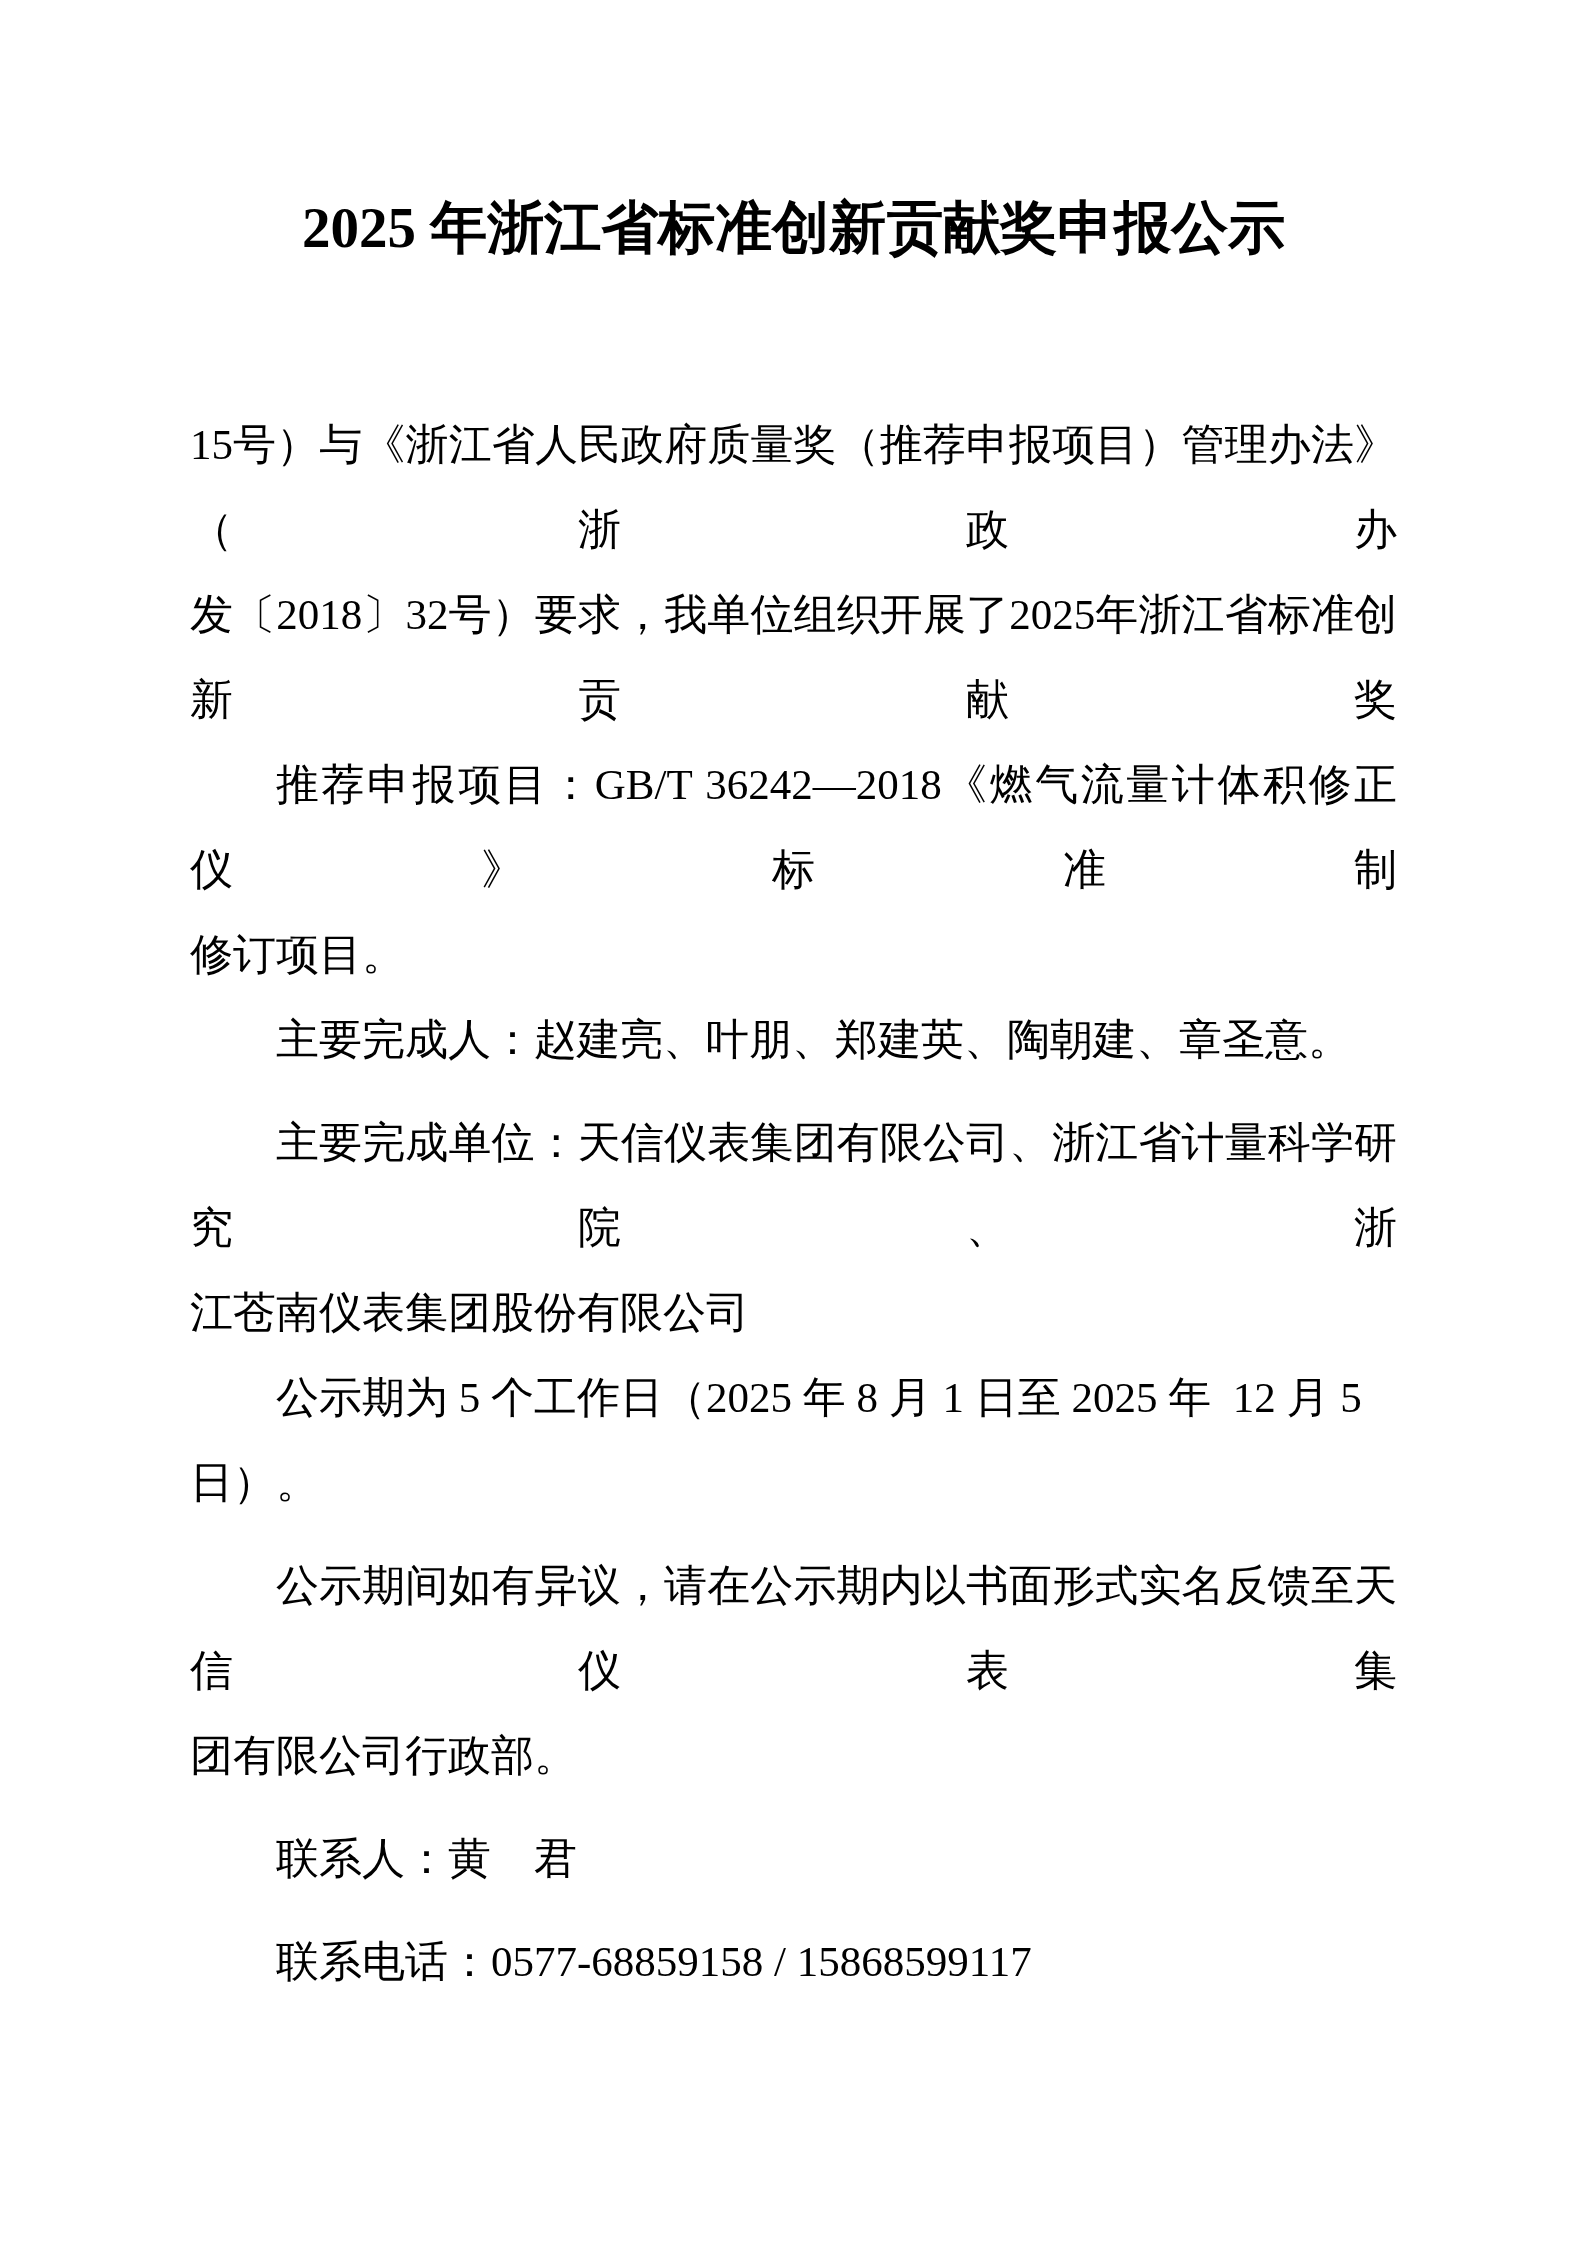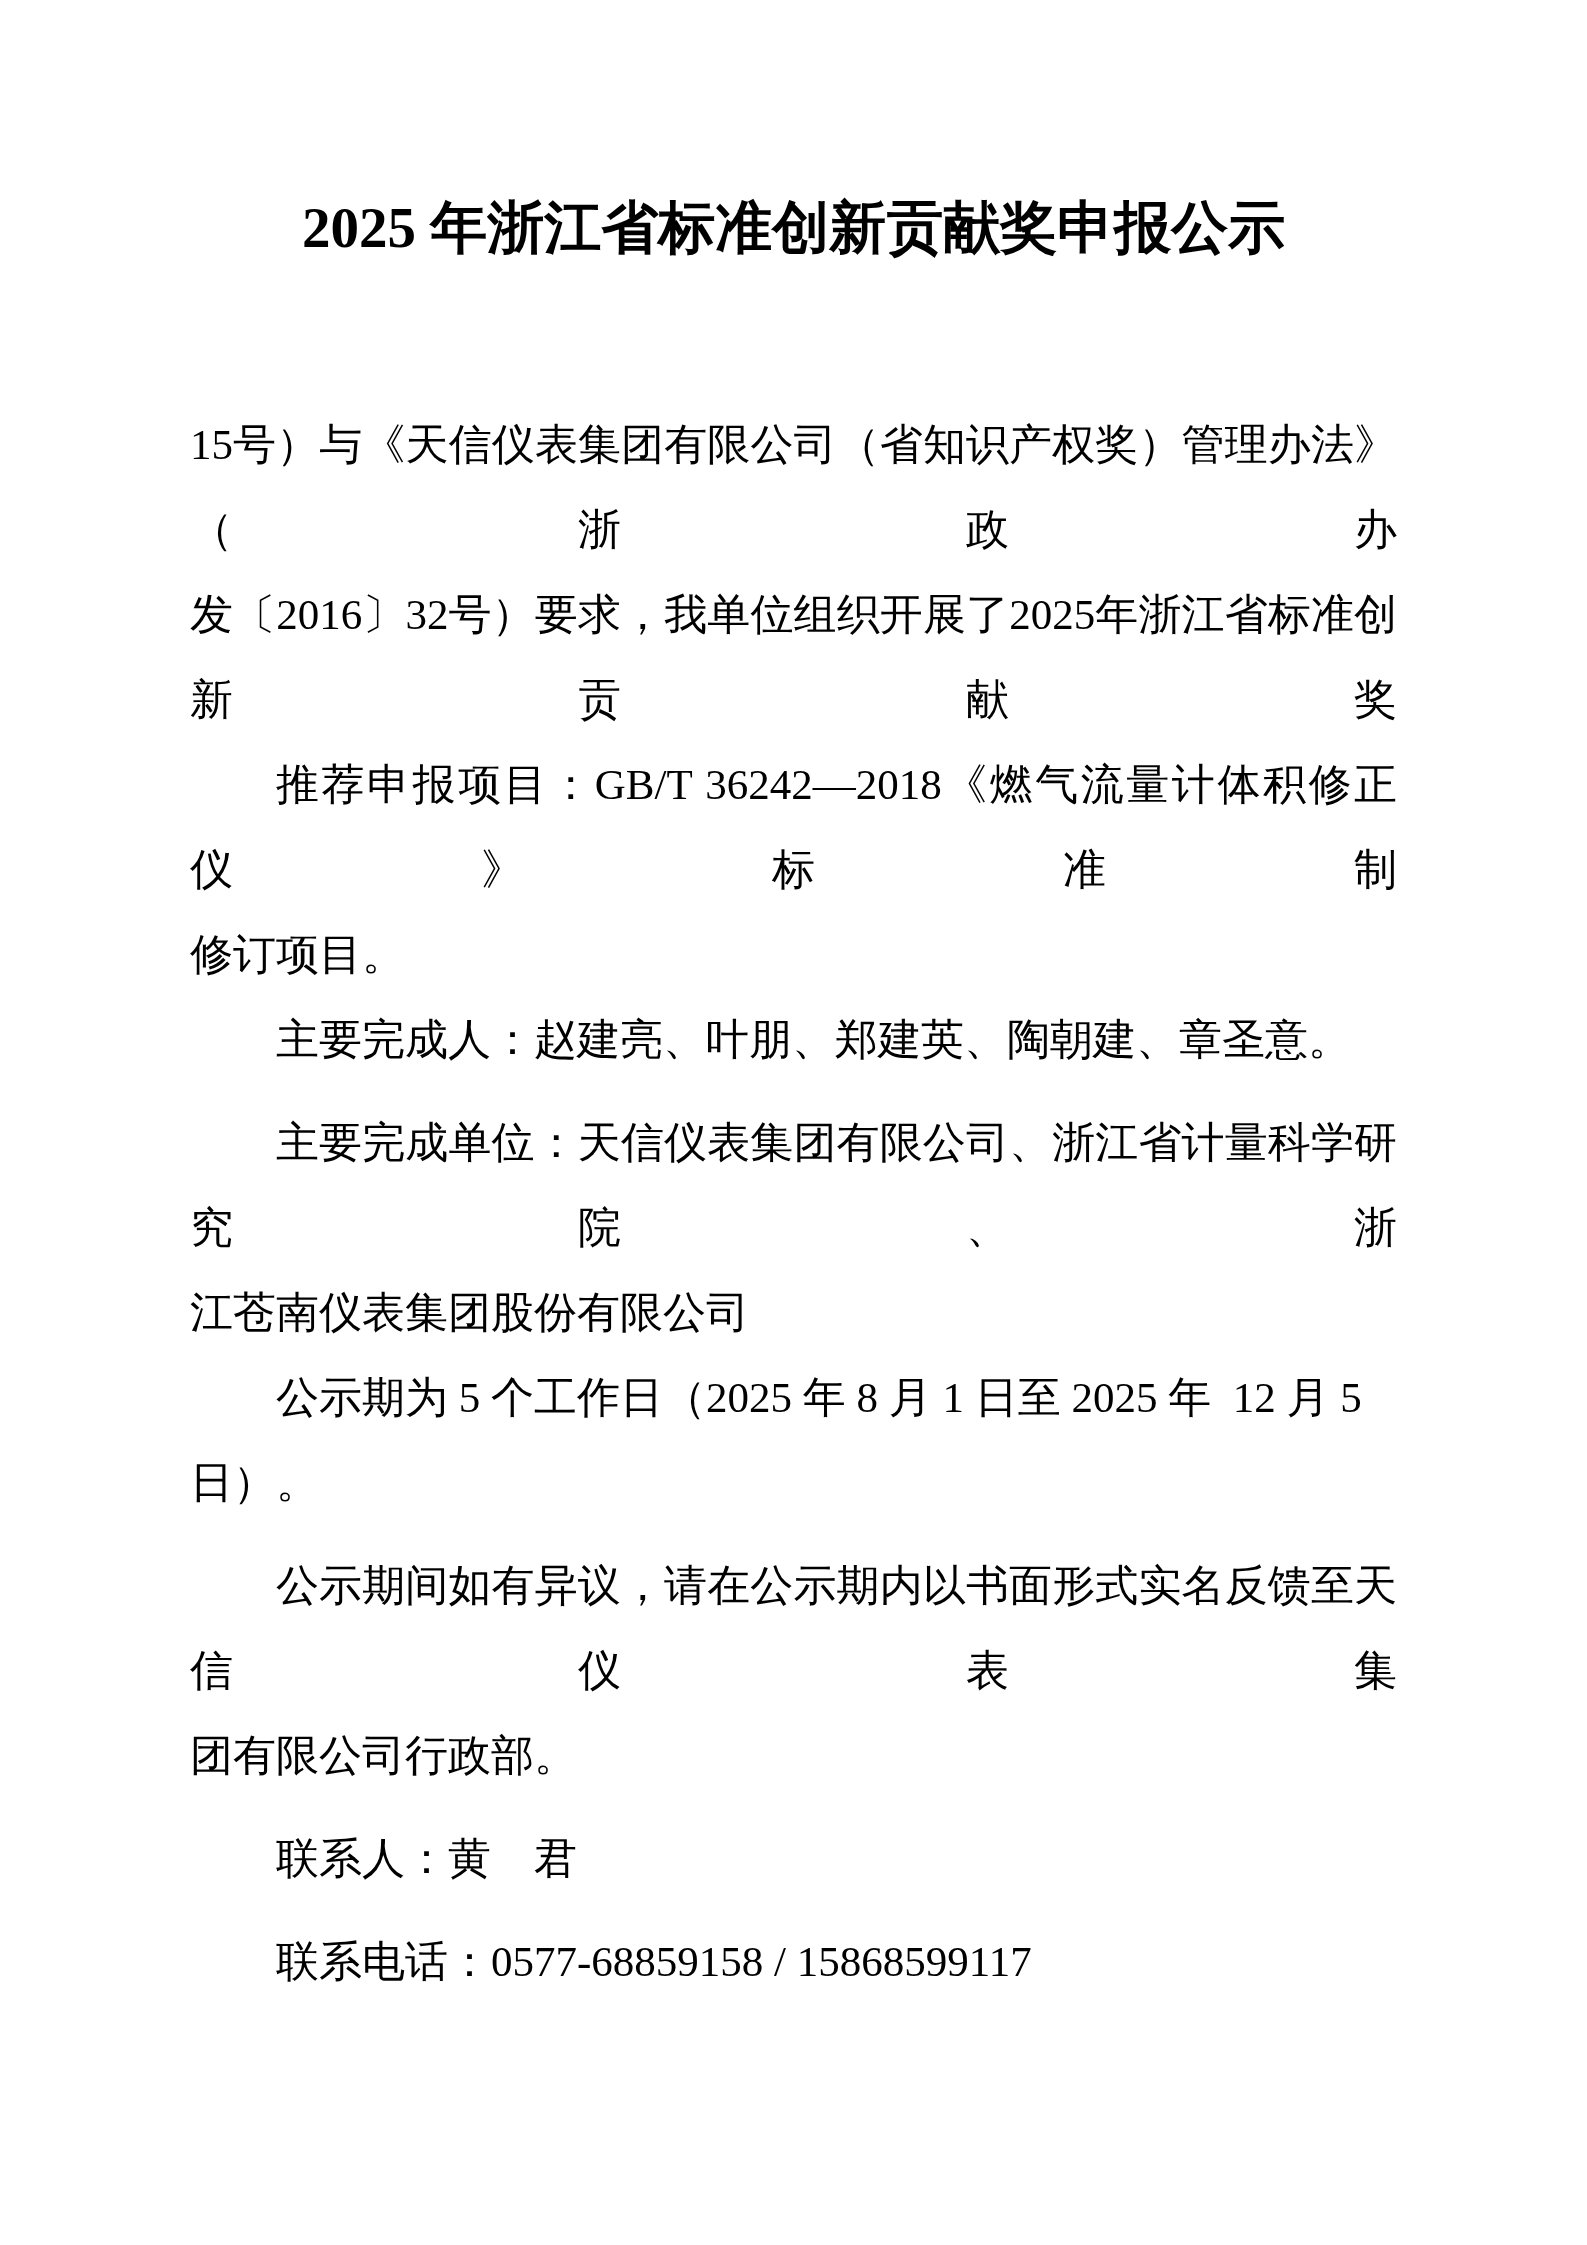--- a/index.html
+++ b/index.html
@@ -52,22 +52,22 @@
   }
 </style>
 </head>
 <body>
 
 <div class="page">
 
   <h1 class="title">2025 年浙江省标准创新贡献奖申报公示</h1>
 
   <div class="para first">
-    <p class="line fill">15号）与《天信仪表集团有限公司（省知识产权奖）管理办法》（浙政办</p>
-    <p class="line fill">发〔2016〕32号）要求，我单位组织开展了2025年浙江省标准创新贡献奖</p>
+    <p class="line fill">15号）与《浙江省人民政府质量奖（推荐申报项目）管理办法》（浙政办</p>
+    <p class="line fill">发〔2018〕32号）要求，我单位组织开展了2025年浙江省标准创新贡献奖</p>
   </div>
 
   <div class="para">
     <p class="line indent fill">推荐申报项目：GB/T 36242—2018《燃气流量计体积修正仪》标准制</p>
     <p class="line">修订项目。</p>
   </div>
 
   <div class="para">
     <p class="line indent">主要完成人：赵建亮、叶朋、郑建英、陶朝建、章圣意。</p>
   </div>

